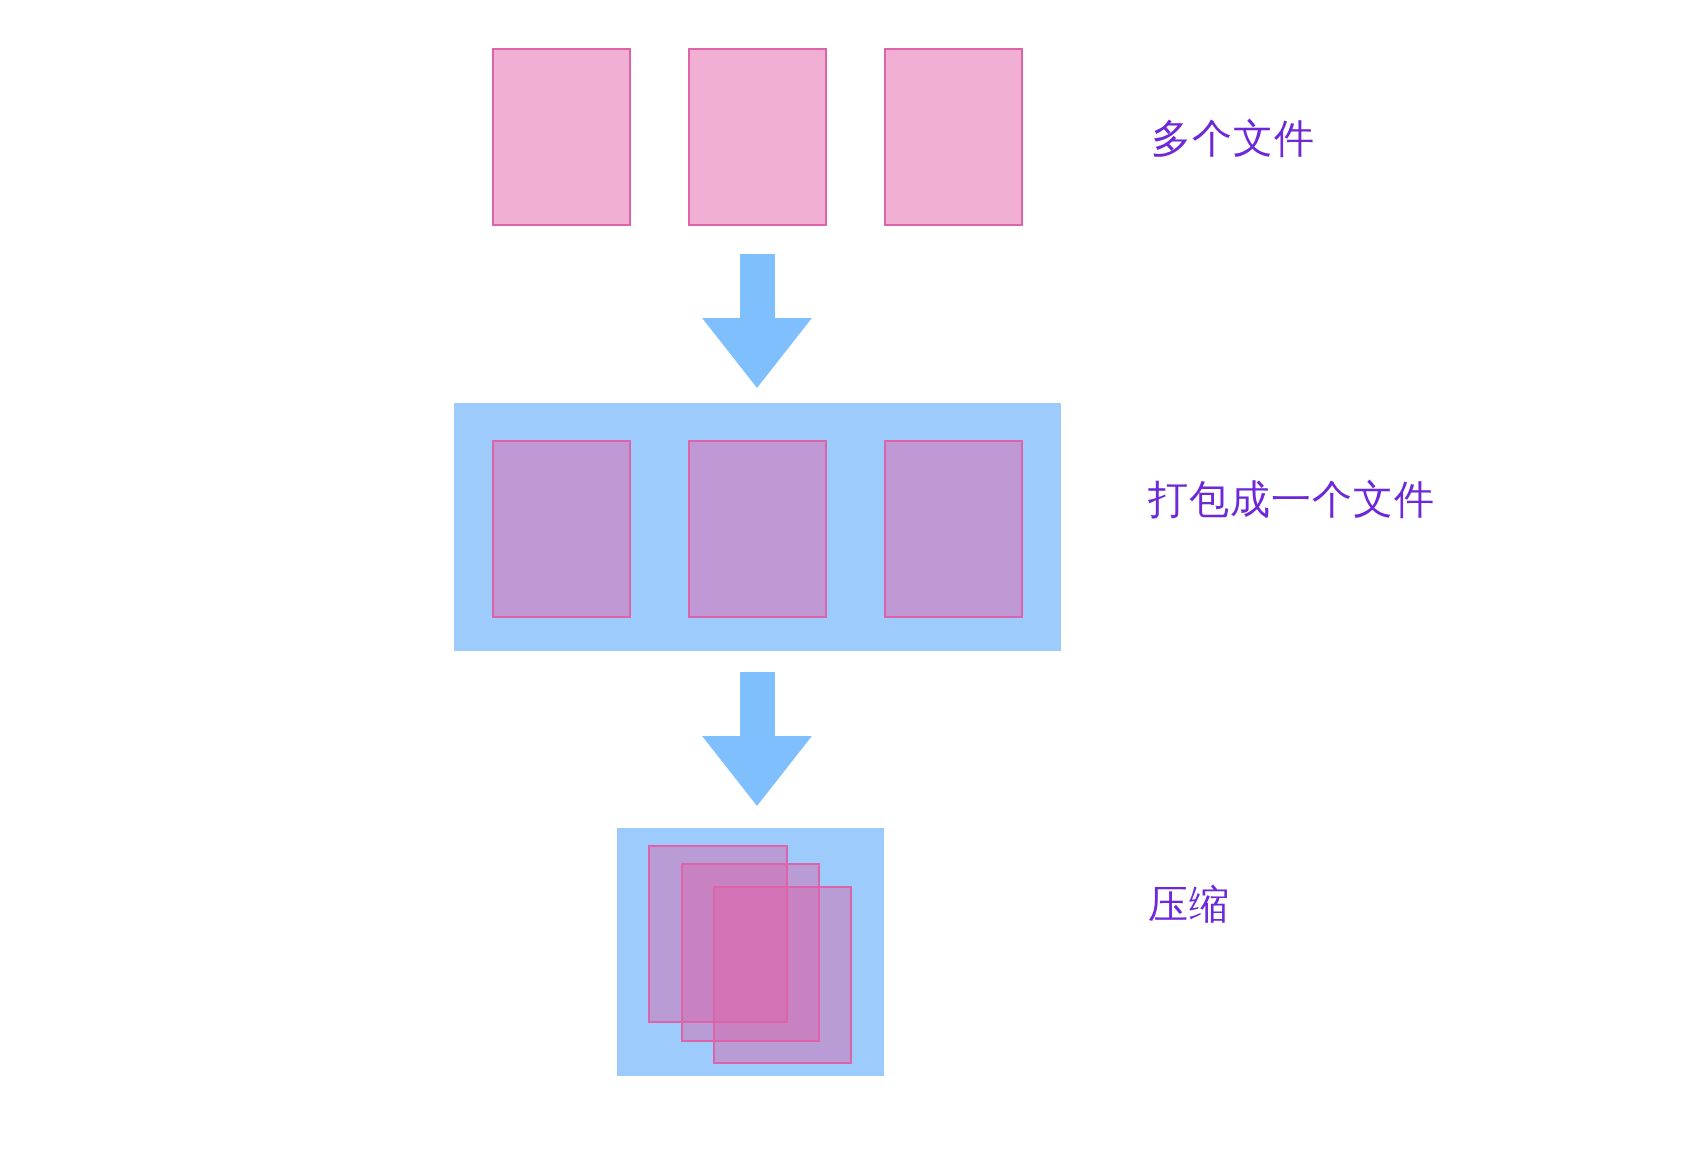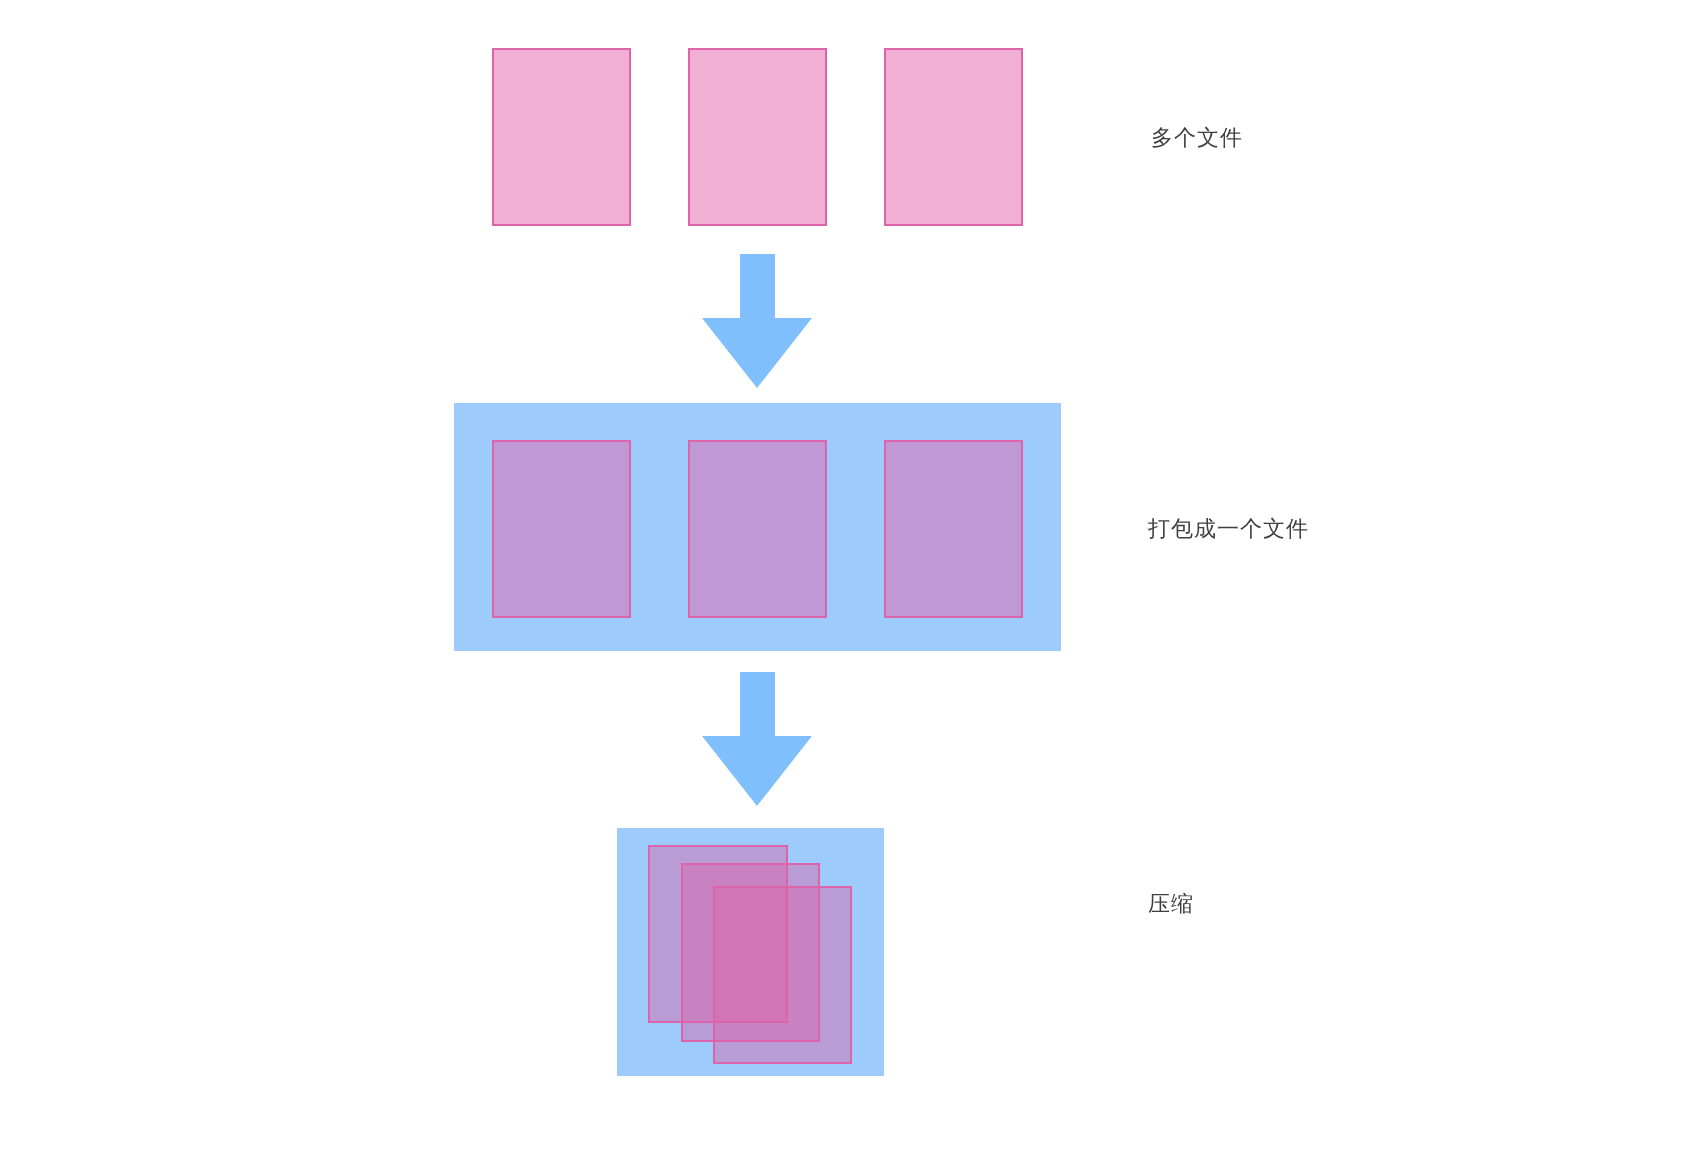--- a/index.html
+++ b/index.html
@@ -5,21 +5,21 @@
   html, body { margin: 0; padding: 0; background: #ffffff; }
   body { width: 1684px; height: 1158px; position: relative; overflow: hidden;
          font-family: "DejaVu Sans", "Liberation Sans", sans-serif; }
   .abs { position: absolute; box-sizing: border-box; }
   .file { background: #f1afd4; border: 2px solid #de64a9; }
   .file-packed { background: #bf98d5; border: 2px solid #de64a9; }
   .container { background: #9ccbfc; }
   .stack-a { background: rgba(222,100,169,0.45); border: 2px solid #de64a9; }
   .stack-b { background: rgba(222,100,169,0.45); border: 2px solid #de64a9; }
   .stack-c { background: rgba(222,100,169,0.45); border: 2px solid #de64a9; }
-  .label { color: #404040; font-size: 22px; line-height: 40px; white-space: nowrap; letter-spacing: 1px; }
+  .label { color: #6d28d9; font-size: 40px; line-height: 40px; white-space: nowrap; letter-spacing: 1px; }
   svg.arrow { position: absolute; }
 </style>
 </head>
 <body>
 
 <div>
   <div class="abs file" style="left:492px;top:48px;width:139px;height:178px;"></div>
   <div class="abs file" style="left:688px;top:48px;width:139px;height:178px;"></div>
   <div class="abs file" style="left:884px;top:48px;width:139px;height:178px;"></div>
   <div class="abs label" style="left:1151px;top:118px;">多个文件</div>
@@ -27,21 +27,21 @@
 
 <svg class="arrow" style="left:700px;top:252px;" width="116" height="140" viewBox="0 0 116 140">
   <polygon points="40,2 75,2 75,66 112,66 57,136 2,66 40,66" fill="#80bffd"></polygon>
 </svg>
 
 <div>
   <div class="abs container" style="left:454px;top:403px;width:607px;height:248px;"></div>
   <div class="abs file-packed" style="left:492px;top:440px;width:139px;height:178px;"></div>
   <div class="abs file-packed" style="left:688px;top:440px;width:139px;height:178px;"></div>
   <div class="abs file-packed" style="left:884px;top:440px;width:139px;height:178px;"></div>
-  <div class="abs label" style="left:1148px;top:509px;font-family:Liberation Serif, serif;">打包成一个文件</div>
+  <div class="abs label" style="left:1148px;top:479px;">打包成一个文件</div>
 </div>
 
 <svg class="arrow" style="left:700px;top:670px;" width="116" height="140" viewBox="0 0 116 140">
   <polygon points="40,2 75,2 75,66 112,66 57,136 2,66 40,66" fill="#80bffd"></polygon>
 </svg>
 
 <div>
   <div class="abs container" style="left:617px;top:828px;width:267px;height:248px;"></div>
   <div class="abs stack-a" style="left:648px;top:845px;width:140px;height:178px;"></div>
   <div class="abs stack-b" style="left:681px;top:863px;width:139px;height:179px;"></div>

